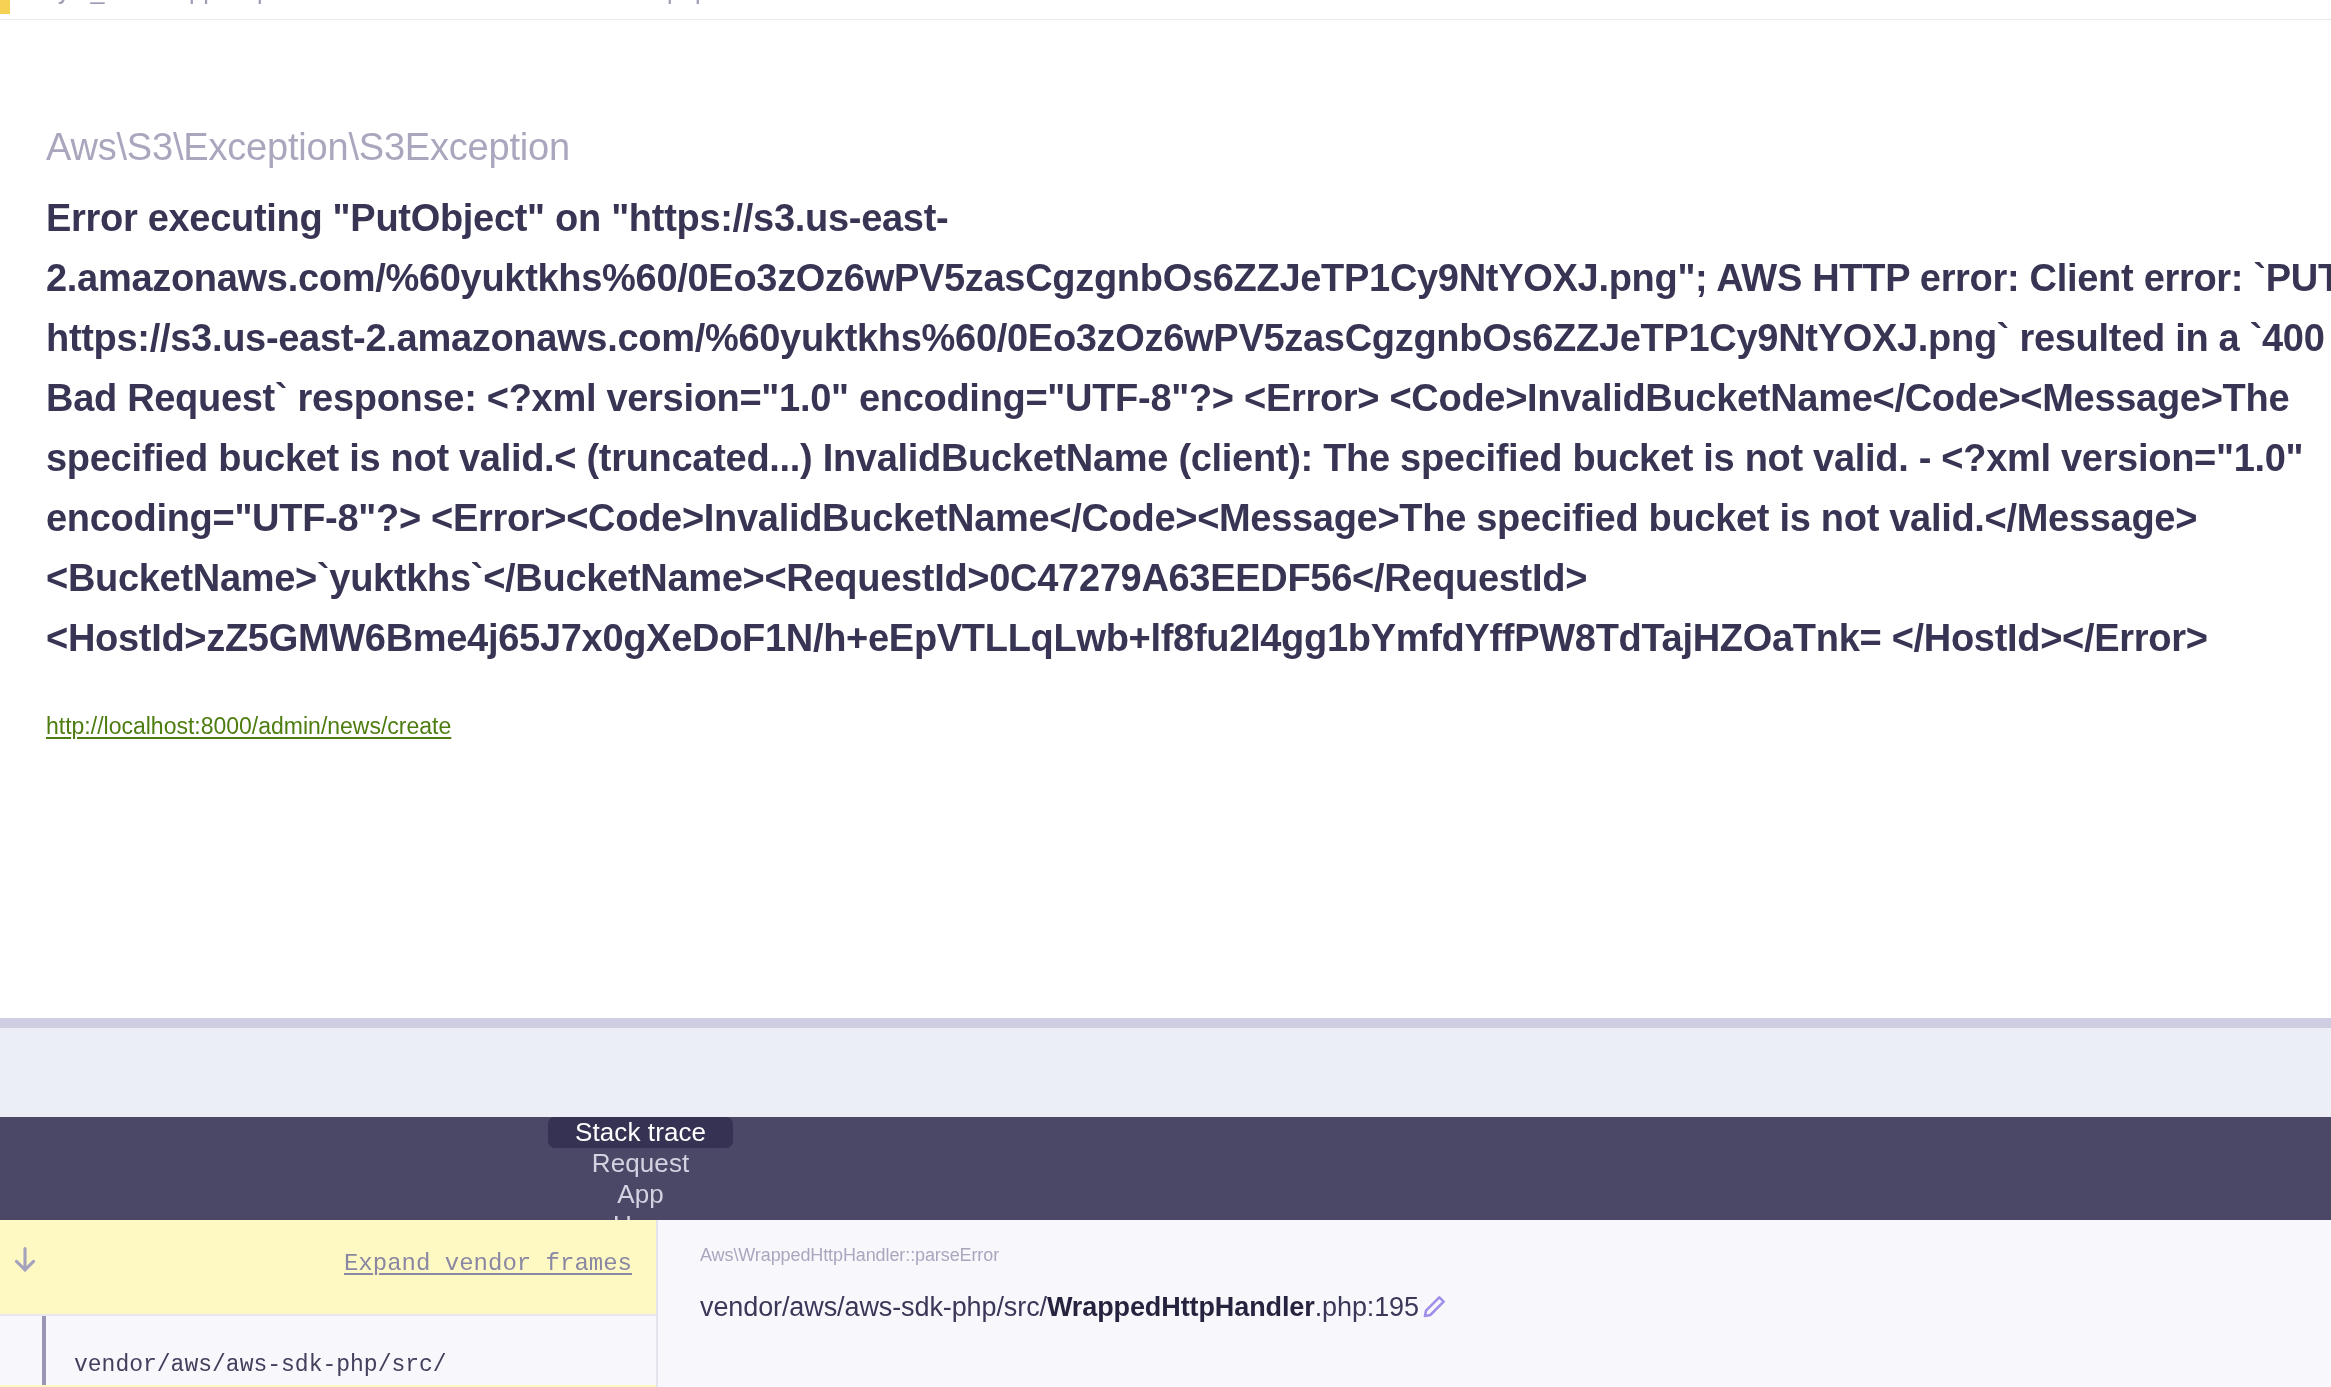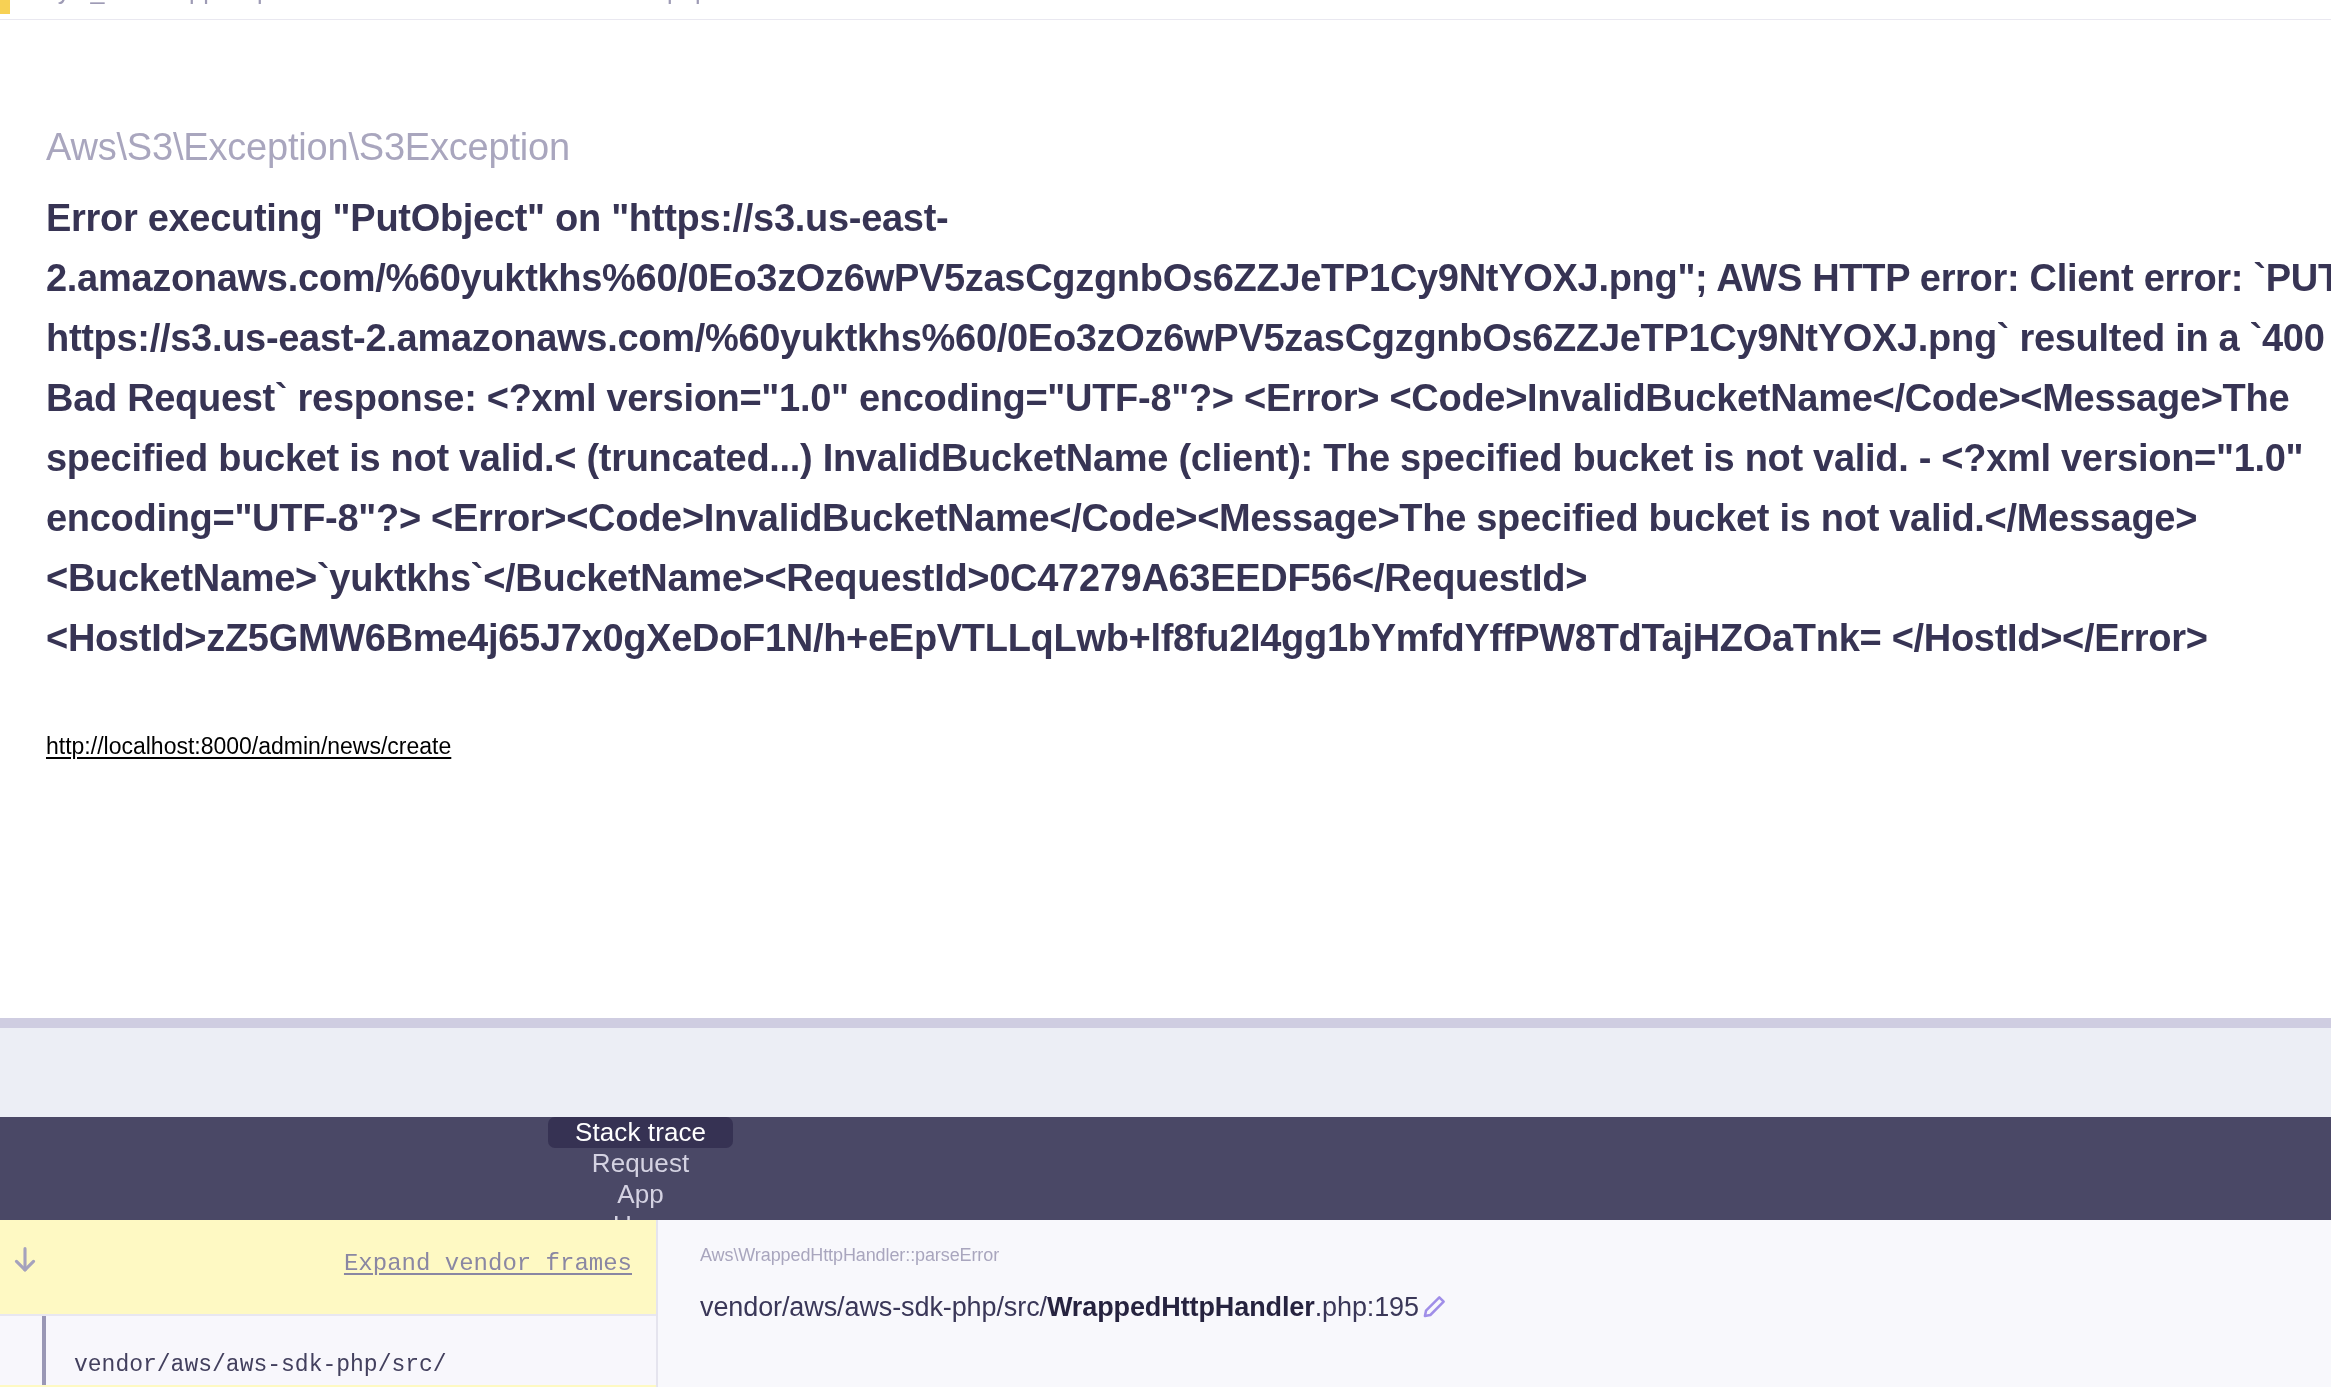--- a/index.html
+++ b/index.html
@@ -80,24 +80,24 @@
     white-space: pre-wrap;
     word-break: normal;
     overflow-wrap: normal;
     width: 2330px;
     margin: 0;
     letter-spacing: -0.3px;
   }
 
   .exception-url {
     display: inline-block;
-    margin-top: 62px;
+    margin-top: 42px;
     font-size: 23px;
     line-height: 1.4;
-    color: #000000;
+    color: #4d7c0f;
     text-decoration: underline;
     text-underline-offset: 3px;
   }
 
   
   .band-lavender {
     position: absolute;
     left: 0; top: 1018px;
     width: 2331px; height: 10px;
     background: #cfcde1;

